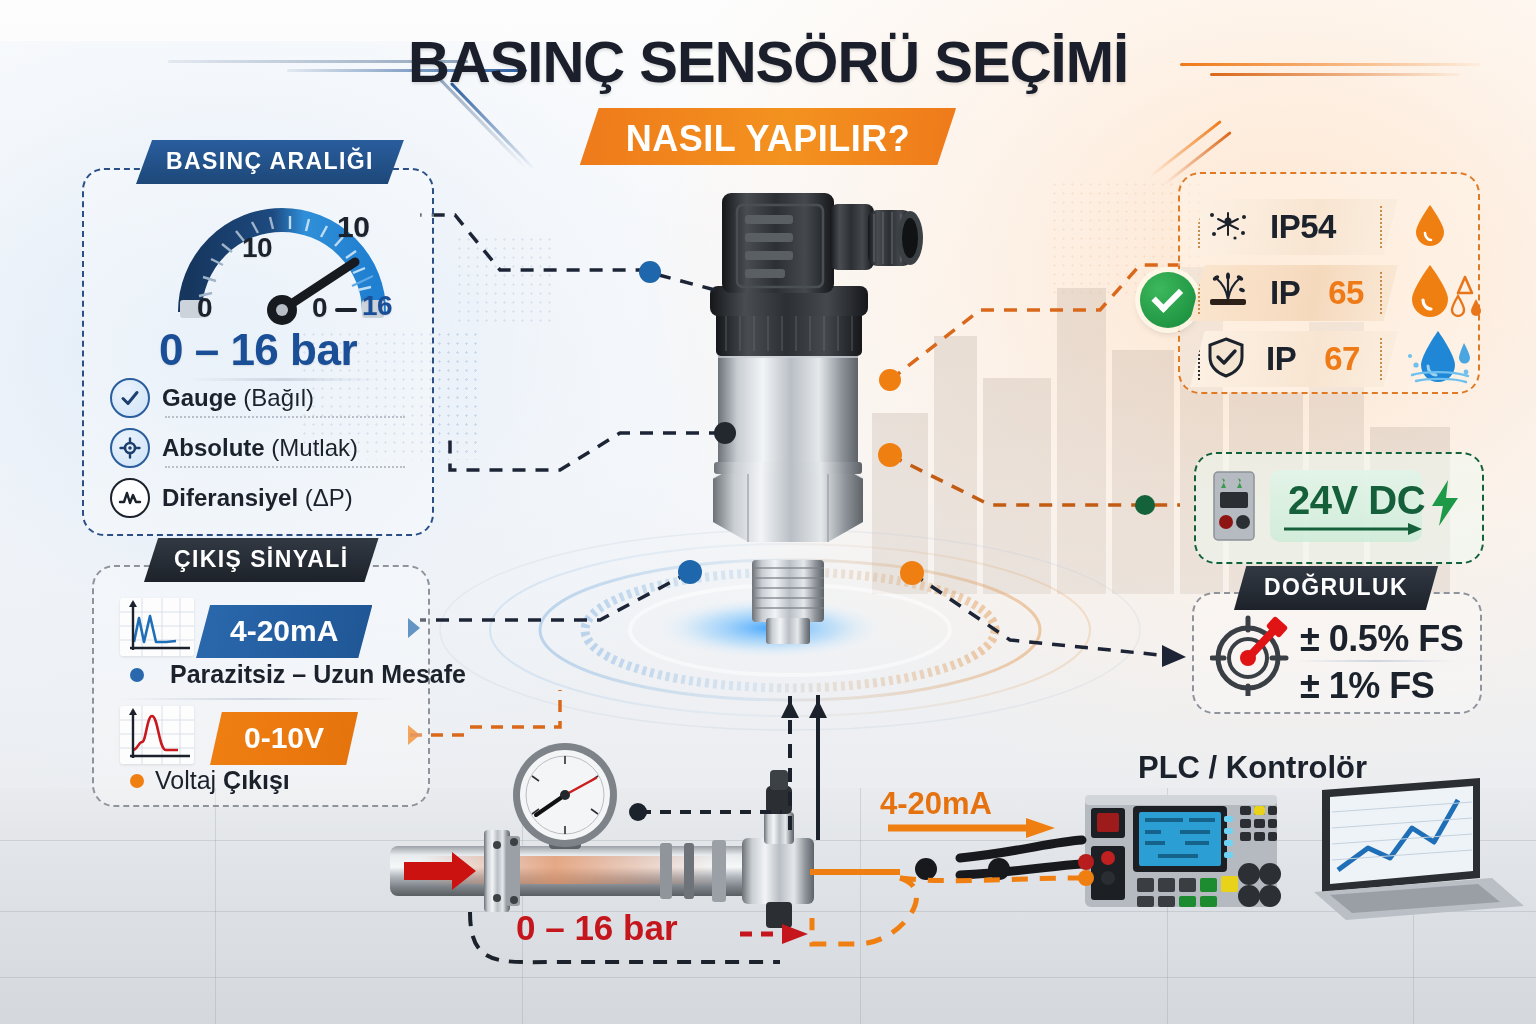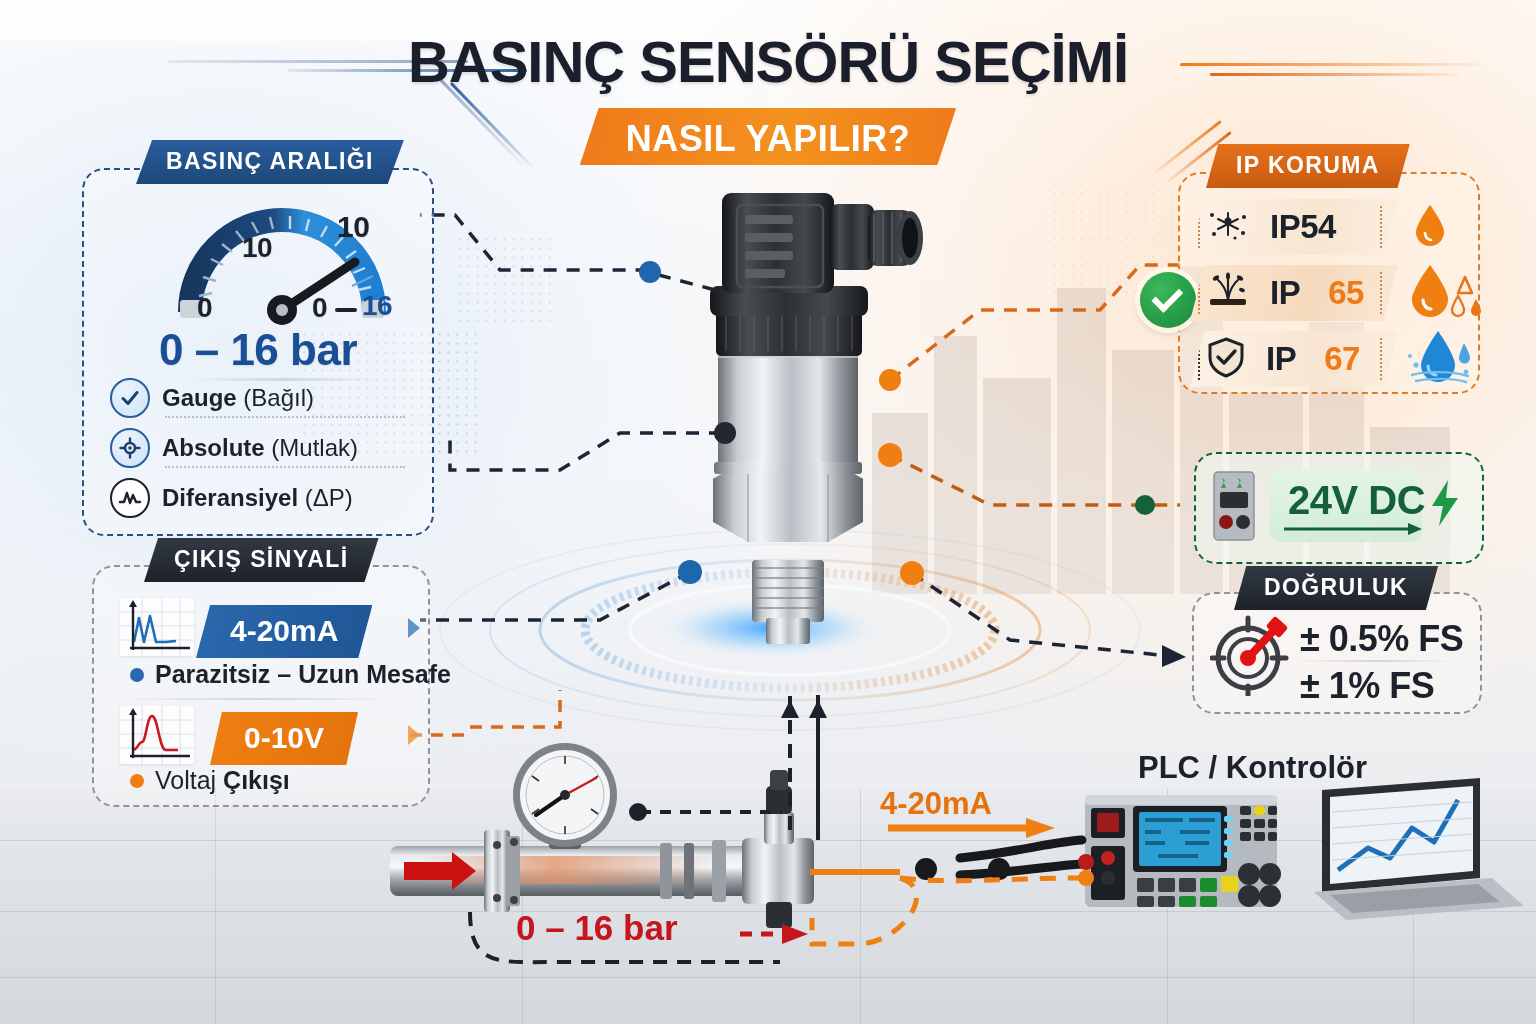--- a/index.html
+++ b/index.html
@@ -551,21 +551,21 @@
           <line x1="42" y1="0" x2="42" y2="58"></line>
           <line x1="60" y1="0" x2="60" y2="58"></line>
       </g>
       <polyline points="14,44 19,20 24,44 30,18 36,44 46,44 56,43" fill="none" stroke="#1f6fb8" stroke-width="2.6" stroke-linejoin="round"></polyline>
       <line x1="13" y1="4" x2="13" y2="52" stroke="#1c222c" stroke-width="2.4"></line>
       <line x1="10" y1="50" x2="70" y2="50" stroke="#1c222c" stroke-width="2.4"></line>
       <path d="M13 2 L9 9 L17 9 Z" fill="#1c222c"></path>
     </svg>
   </div>
   <div class="tag blue" style="left:196px;top:605px;">4-20mA</div>
-  <div class="lrow" style="left:130px;top:660px;gap:11px;">
+  <div class="lrow" style="left:130px;top:660px;gap:26px;">
     <span class="bullet" style="background:#2a68ad"></span>
     <span class="txt" style="font-size:25px;font-weight:normal;">
       <b>Parazitsiz – Uzun Mesafe</b>
     </span>
   </div>
   <div class="gunderline" style="left:118px;top:698px;width:280px;height:2px;"></div>
 
   <div class="minichart" style="left:120px;top:706px;">
     <svg width="74" height="58" viewBox="0 0 74 58">
       <g stroke="#d9dfe6" stroke-width="1">
@@ -584,21 +584,20 @@
   </div>
   <div class="tag orange" style="left:210px;top:712px;">0-10V</div>
   <div class="lrow" style="left:130px;top:766px;gap:11px;">
     <span class="bullet" style="background:#f07f12"></span>
     <span class="txt" style="font-size:25px;font-weight:normal;">
       <span>Voltaj </span><b>Çıkışı</b>
     </span>
   </div>
 
   <div class="panel dashed-orange" style="left:1178px;top:172px;width:302px;height:222px;"></div>
-  <div class="hdr orange" style="left:1206px;top:144px;">IP KORUMA</div>
 
   <div class="checkbig" style="left:1140px;top:272px;"></div>
 
   <div class="iprow" style="left:1190px;top:198px;">
     <div class="ipplate">
       <span class="dashedge"></span>
       <span class="dashedge r"></span>
       <span>
         <svg width="48" height="40" viewBox="0 0 48 40">
           <g stroke="#1c222c" stroke-width="2" stroke-linecap="round">

